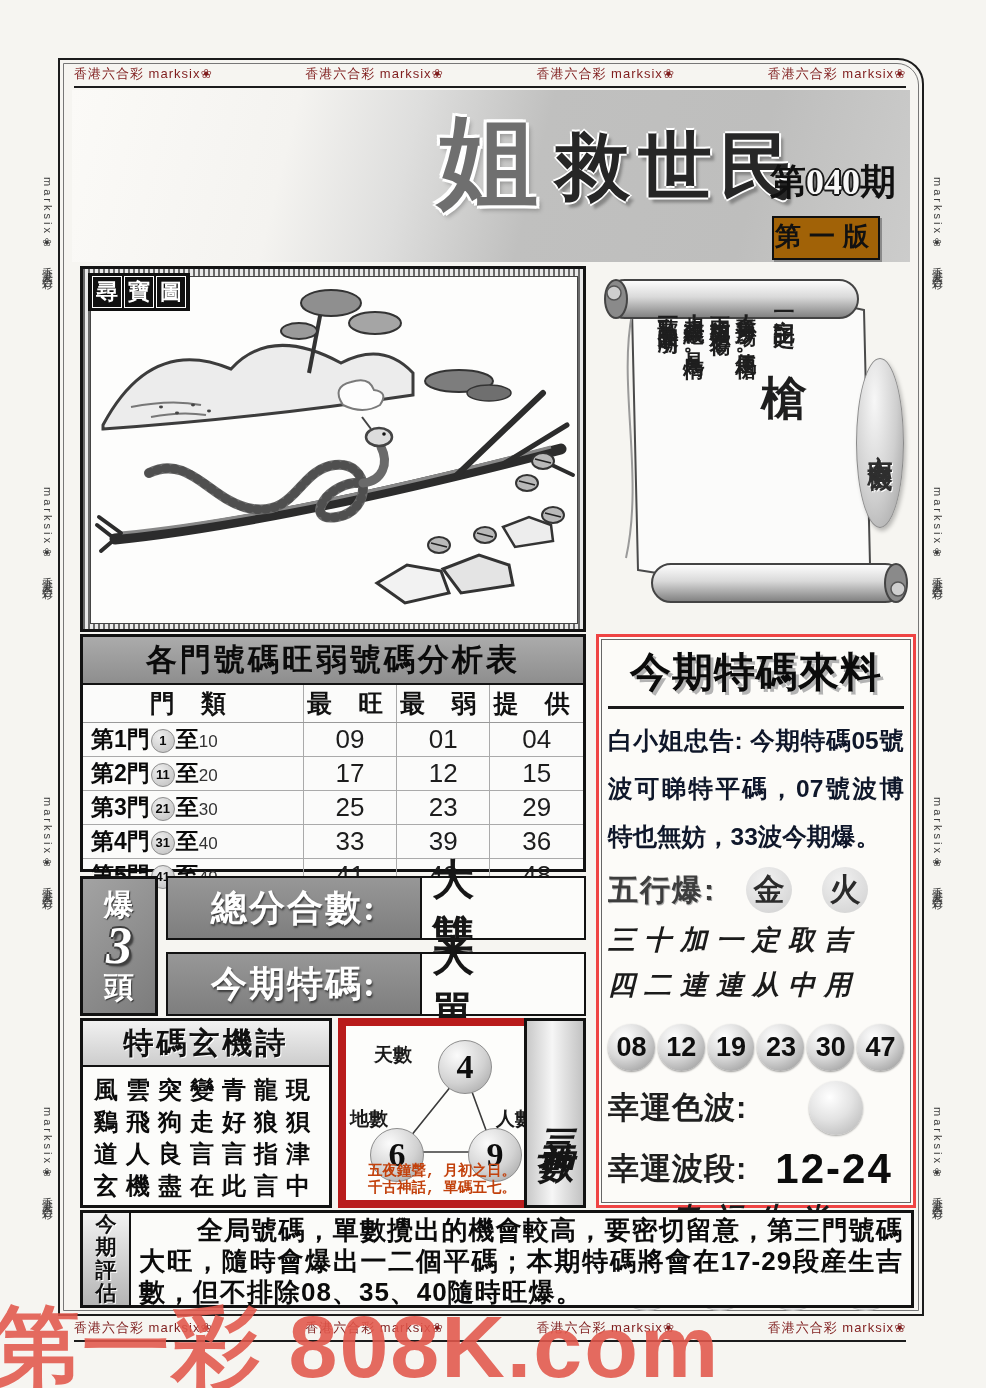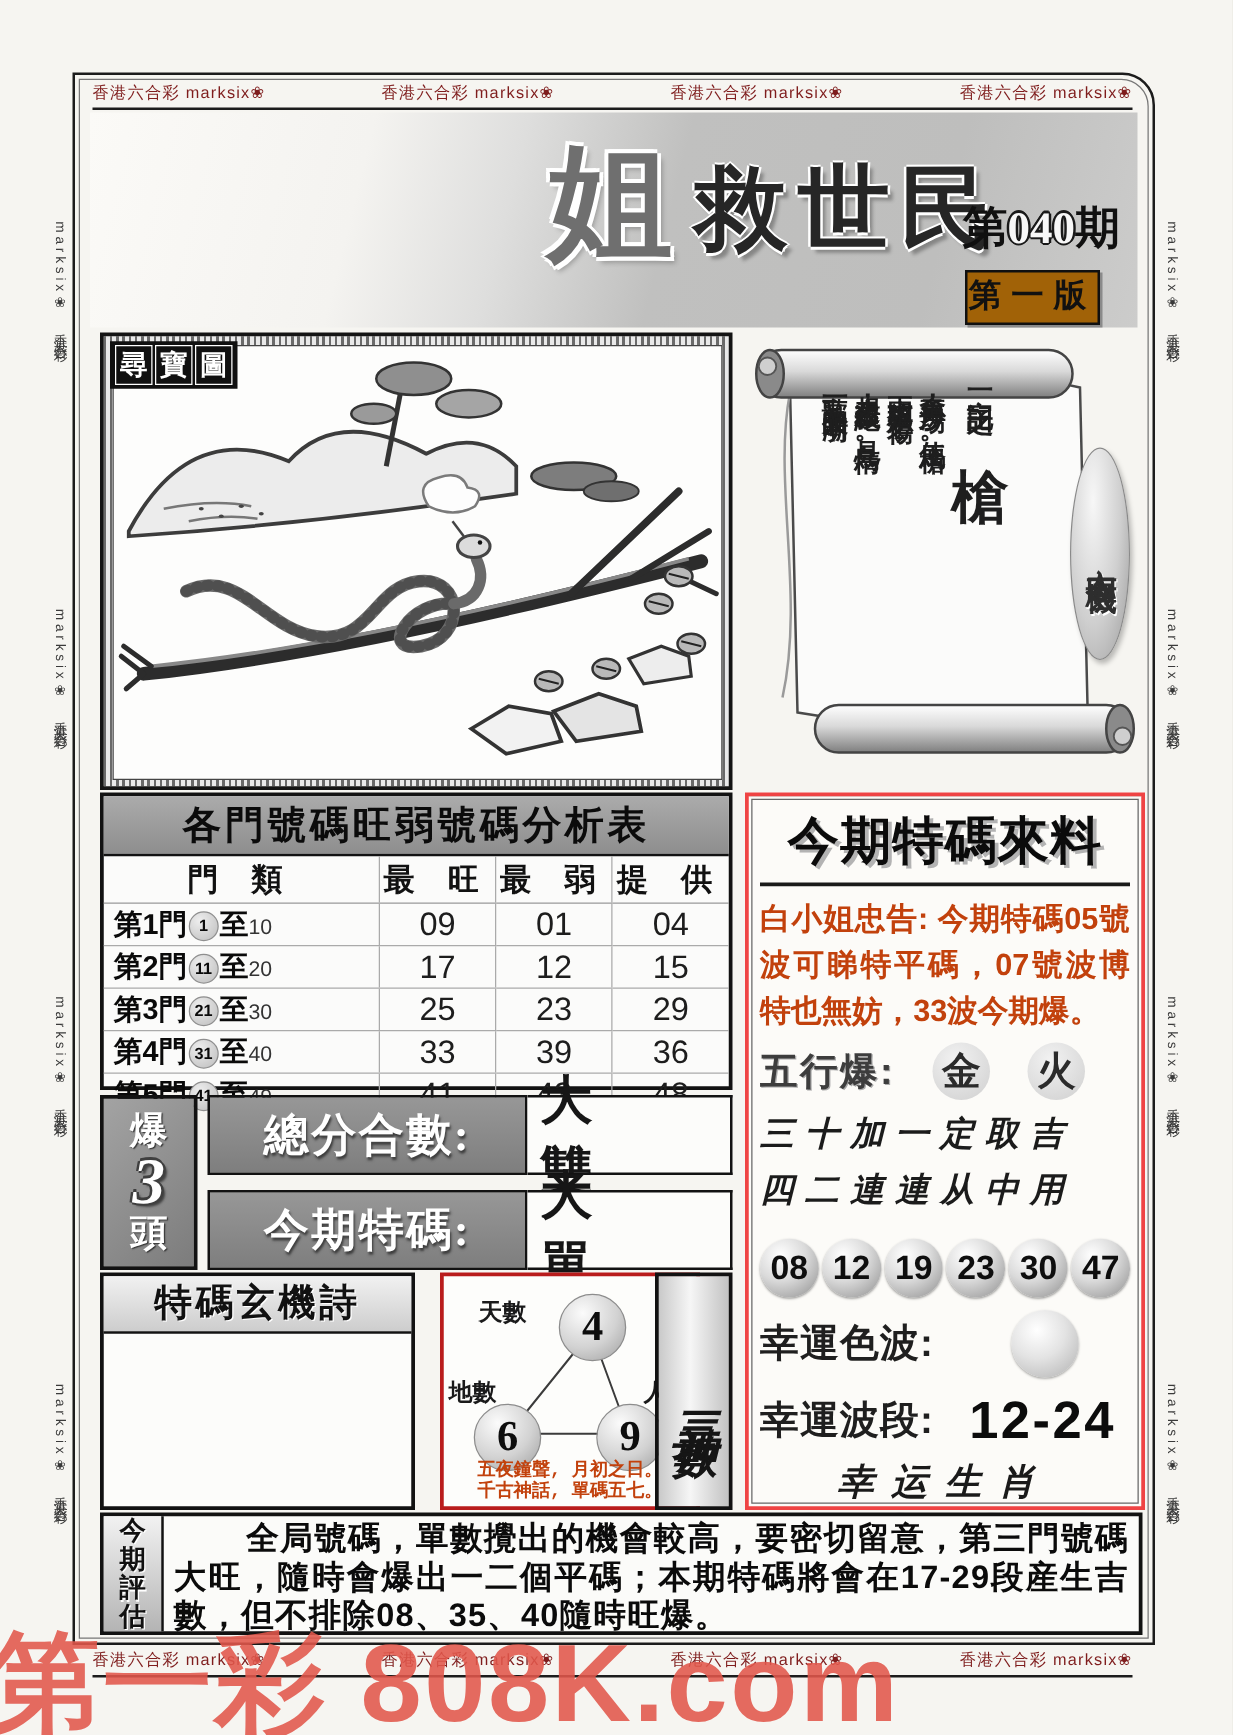--- a/index.html
+++ b/index.html
@@ -83,39 +83,39 @@
 
   
   .poem{left:80px;top:1018px;width:252px;height:190px;border:3px solid #121212;box-sizing:border-box;background:#fcfcfa;}
   .poem-title{height:44px;background:linear-gradient(#f1f1f1,#cdcdcd);border-bottom:2px solid #121212;
     font-size:30px;font-weight:bold;letter-spacing:3px;text-align:center;line-height:44px;
     font-family:"Liberation Serif","DejaVu Serif",serif;text-shadow:1px 1px 0 #fff;}
   .poem-lines{padding:7px 4px;display:flex;flex-direction:column;justify-content:space-between;height:128px;box-sizing:border-box;}
   .poem-lines div{font-size:24px;font-weight:bold;letter-spacing:8px;white-space:nowrap;color:#0c0c0c;text-align:center;}
 
   
-  .trinity{left:352px;top:1018px;width:208px;height:190px;border:3px solid #b91c1c;box-sizing:border-box;background:#fdfdfb;}
+  .trinity{left:338px;top:1018px;width:208px;height:190px;border:8px solid #b91c1c;box-sizing:border-box;background:#fdfdfb;}
   .tri-circle{position:absolute;width:52px;height:52px;border-radius:50%;border:1px solid #8d8d8d;
     background:radial-gradient(circle at 35% 28%,#fbfbfb,#d2d2d2 55%,#9e9e9e);display:flex;align-items:center;justify-content:center;
     font-size:34px;font-weight:bold;font-family:"Liberation Serif","DejaVu Serif",serif;color:#0d0d0d;}
   .tri-lbl{position:absolute;font-size:19px;font-weight:bold;font-family:"Liberation Serif","DejaVu Serif",serif;color:#1a1a1a;}
   .tri-cap{position:absolute;left:0;width:100%;text-align:center;font-size:14.5px;font-weight:bold;color:#c2410c;white-space:nowrap;font-family:Liberation Mono, monospace;}
 
   
   .sanyuan{left:524px;top:1018px;width:62px;height:190px;border:3px solid #121212;box-sizing:border-box;
     background:linear-gradient(90deg,#c9c9c9,#f6f6f6 45%,#c2c2c2);display:flex;align-items:center;justify-content:center;}
   .sanyuan span{writing-mode:vertical-rl;font-size:36px;font-weight:bold;font-style:italic;letter-spacing:6px;
     font-family:"Liberation Serif","DejaVu Serif",serif;color:#151515;}
 
   
   .special{left:596px;top:634px;width:320px;height:574px;border:3px solid #ef4444;box-sizing:border-box;background:#fcfbf8;
     box-shadow:inset 0 0 0 2px #fcfbf8, inset 0 0 0 3px #666;padding:6px 9px;}
   .sp-title{font-size:41px;font-weight:bold;font-family:"Liberation Serif","DejaVu Serif",serif;text-align:center;color:#0b0b0b;
     letter-spacing:1px;text-shadow:3px 3px 0 #b3b3b3;border-bottom:3px solid #1a1a1a;padding-bottom:6px;margin-top:2px;}
-  .sp-advice{margin-top:8px;font-size:24.5px;font-weight:bold;line-height:37px;color:#c2410c;text-align:justify;}
+  .sp-advice{margin-top:8px;font-size:24.5px;font-weight:bold;line-height:48px;color:#0f172a;text-align:justify;}
   .sp-five{margin-top:6px;display:flex;align-items:center;}
   .sp-five .lbl{font-size:30px;font-weight:bold;color:#3d3d3d;text-shadow:1px 1px 0 #aaa;letter-spacing:2px;}
   .element{width:46px;height:46px;border-radius:50%;background:radial-gradient(circle at 40% 30%,#f2f2f2,#cfcfcf);
     display:inline-flex;align-items:center;justify-content:center;font-size:31px;font-weight:bold;color:#2b2b2b;
     font-family:"Liberation Serif","DejaVu Serif",serif;margin-left:30px;}
   .hand{font-family:"Liberation Serif","DejaVu Serif",serif;font-style:italic;font-weight:bold;font-size:27px;
     letter-spacing:9px;color:#1b1b1b;margin-top:9px;white-space:nowrap;}
   .balls{margin-top:21px;display:flex;gap:3px;}
   .ball{width:47px;height:47px;border-radius:50%;background:radial-gradient(circle at 35% 28%,#ffffff,#dadada 45%,#9b9b9b 90%);
     box-shadow:0 1px 2px rgba(0,0,0,.4);display:flex;align-items:center;justify-content:center;
@@ -327,20 +327,26 @@
       <div class="val">大 雙</div>
     </div>
     <div class="burst-row">
       <div class="lbl">今期特碼:</div>
       <div class="val">大 單</div>
     </div>
   </div>
 
   <div class="abs poem">
     <div class="poem-title">特碼玄機詩</div>
+    <div class="poem-lines">
+      <div>風雲突變青龍現</div>
+      <div>鷄飛狗走好狼狽</div>
+      <div>道人良言言指津</div>
+      <div>玄機盡在此言中</div>
+    </div>
   </div>
 
   <div class="abs trinity">
     <svg viewBox="0 0 178 184" width="178" height="184" style="position:absolute;left:0;top:0">
       <path d="M118,44 L52,126 M118,44 L148,126 M52,126 L148,126" stroke="#3b3b3b" stroke-width="1.6" fill="none"></path>
     </svg>
     <div class="tri-lbl" style="left:28px;top:16px;">天數</div>
     <div class="tri-lbl" style="left:4px;top:80px;">地數</div>
     <div class="tri-lbl" style="right:4px;top:80px;">人數</div>
     <div class="tri-circle" style="left:92px;top:14px;">4</div>

